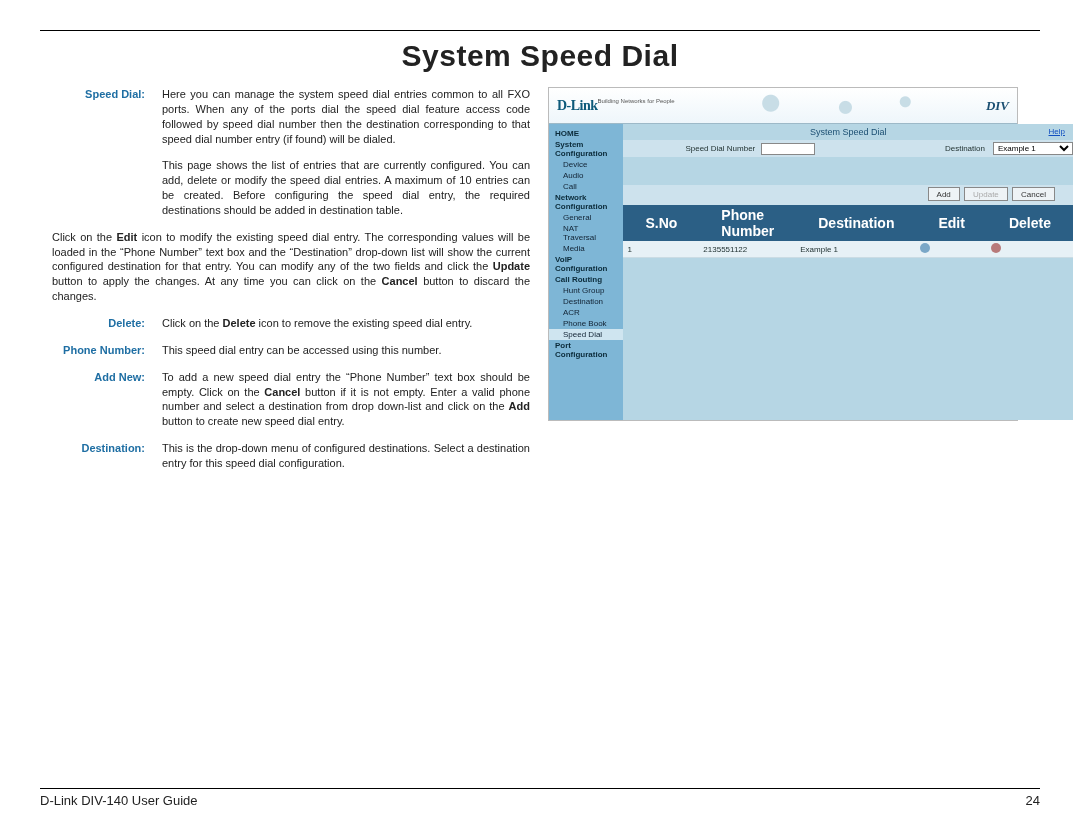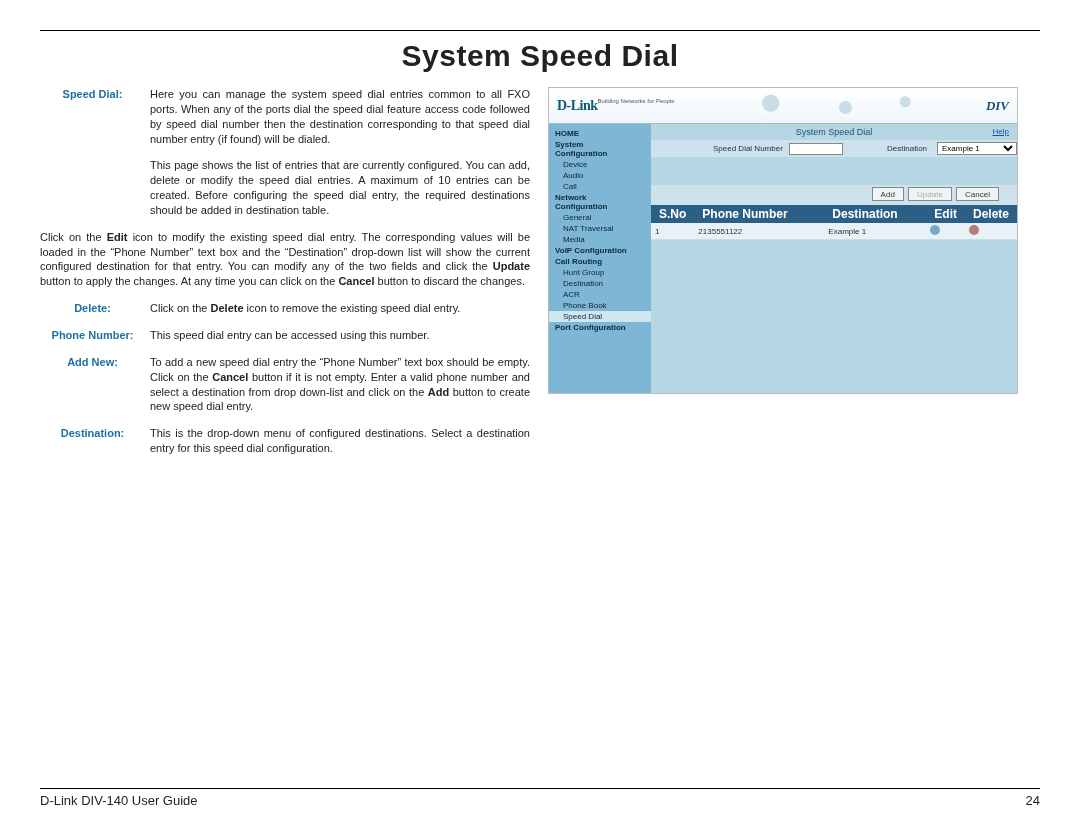--- a/index.html
+++ b/index.html
@@ -24,32 +24,33 @@
   .content-area {
     display: flex;
     gap: 18px;
     align-items: flex-start;
   }
   
   .defs { width: 490px; }
   .def-row { display: flex; margin-bottom: 12px; }
   .def-label {
     width: 110px;
-    text-align: center;
+    text-align: right;
     font-size: 11px;
     font-weight: bold;
     color: #1e6ea3;
     padding-right: 5px;
     line-height: 1.35;
   }
   .def-body {
     flex: 1;
     font-size: 11px;
     line-height: 1.35;
     text-align: justify;
+    margin-left: 12px;
   }
   .def-body p { margin-bottom: 12px; }
   .def-body p:last-child { margin-bottom: 0; }
   .def-body b { font-weight: bold; }
 
   
   .shot {
     width: 470px;
     border: 1px solid #bbb;
     font-size: 8px;
@@ -111,38 +112,38 @@
   .section-title .help {
     position:absolute; right:8px; top:3px;
     color:#1250c0; text-decoration:underline;
     font-size:8px;
   }
   .form-row {
     display:flex; align-items:center; justify-content:flex-start;
     gap:6px; padding: 2px 0 2px 62px; background:#cde2ed;
     font-size:8px;
   }
-  .form-row .fld-label { min-width:62px; }
+  .form-row .fld-label { min-width:62px;text-align:center; }
   .form-row input[type=text] {
     height:12px; width:54px; font-size:8px; border:1px solid #888; background:#fff;
   }
   .form-row select {
     height:13px; width:80px; font-size:8px; border:1px solid #888; background:#fff;
   }
   .btn-row { text-align:right; padding:2px 18px 4px 0; background:#cde2ed;margin-top:28px; }
   .btn-row button {
     font-size:8px; height:14px; padding:0 8px;
     background:#eef3f6; border:1px solid #888; color:#333;
     margin-left:2px;
   }
   .btn-row button:disabled { color:#aaa; }
   .tbl { width:100%; border-collapse:collapse; font-size:8px; }
   .tbl th {
     background:#2b5f85; color:#fff; font-weight:bold;
-    text-align:left; padding:2px 8px; font-size:12px;
+    text-align:left; padding:2px 22px; font-size:14px;
   }
   .tbl td { background:#e7f1f6; padding:2px 4px; border-bottom:1px solid #cbdce4; }
   .icon-edit, .icon-del {
     display:inline-block; width:10px; height:10px;
     border-radius:50%;
     background:#7aa7c7;
   }
   .icon-del { background:#b87a7a; }
 
   

